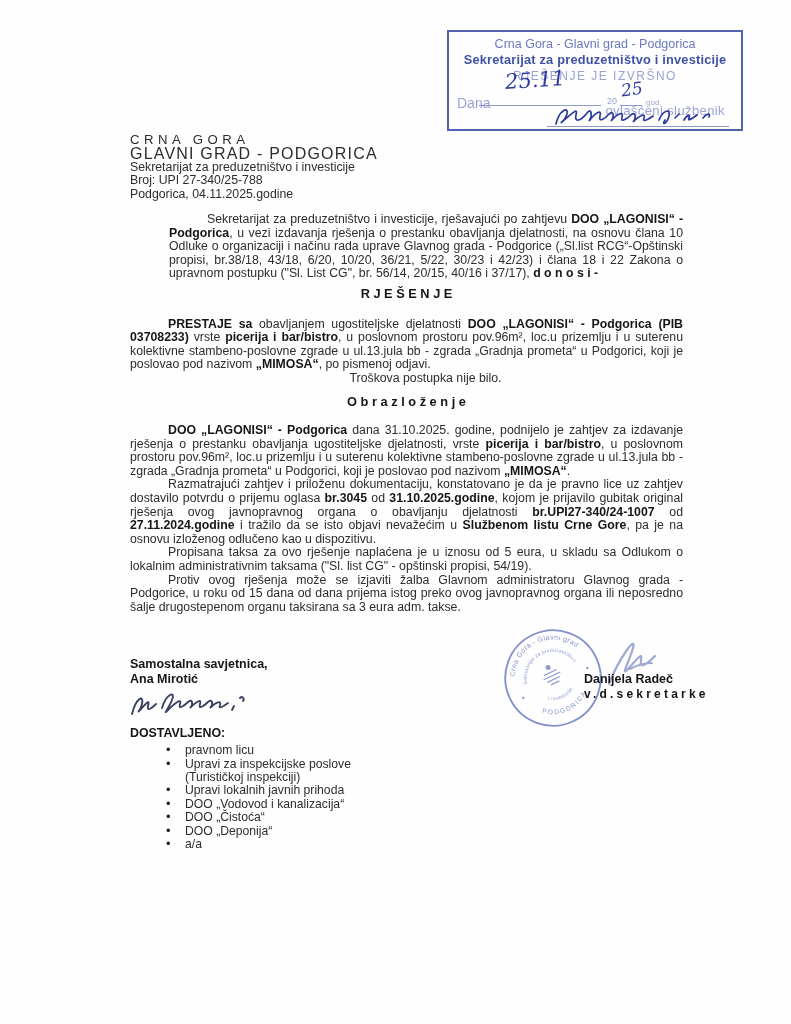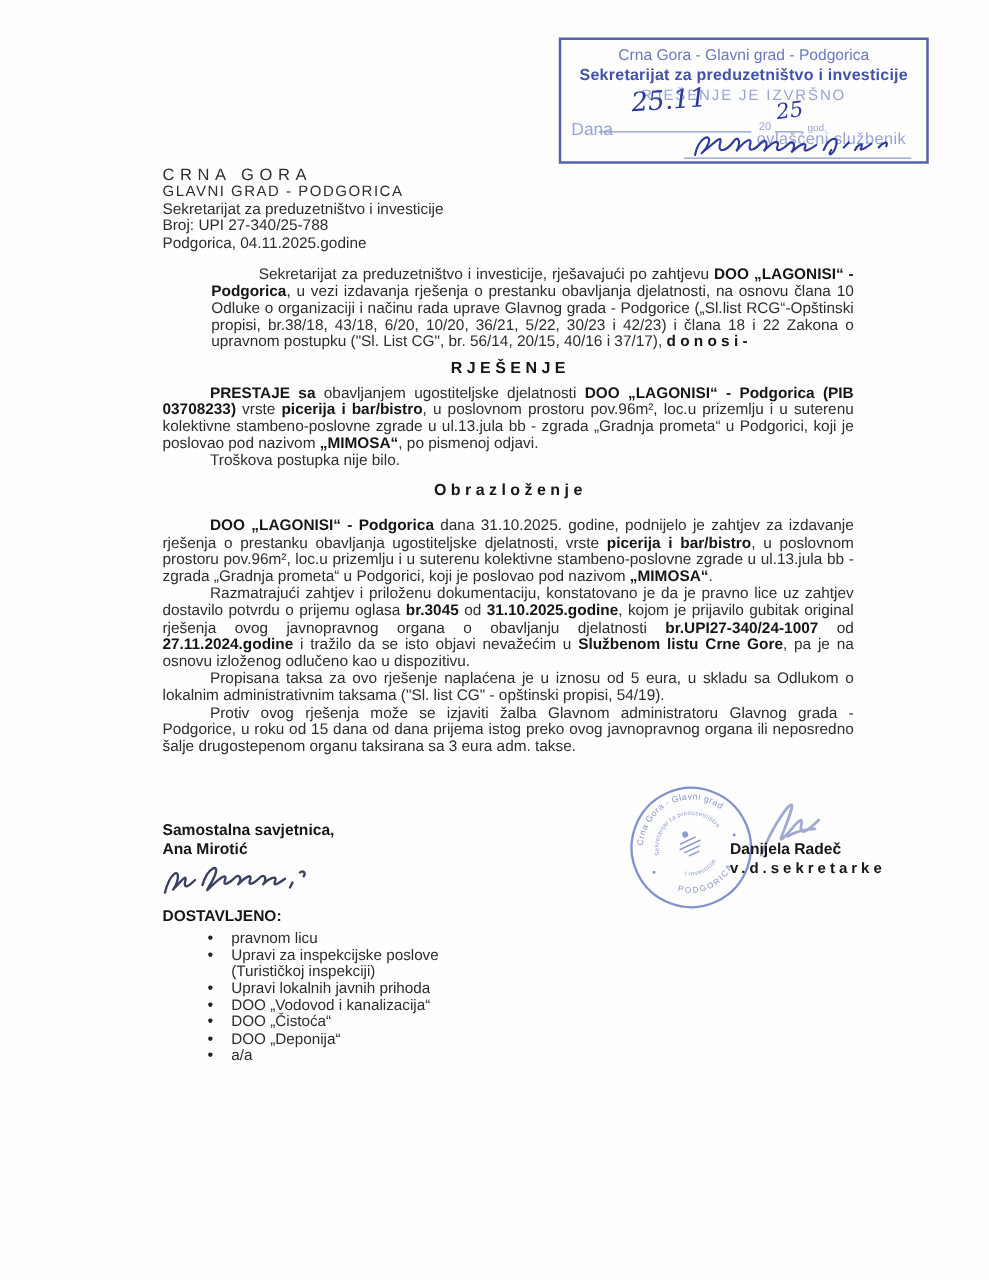--- a/index.html
+++ b/index.html
@@ -31,27 +31,27 @@
   }
   .es-year-suffix{position:absolute;left:197px;top:66px;font-size:8px;color:#9aa4d4;}
   .es-officer{position:absolute;right:16px;top:71px;font-size:13px;color:#9aa4d4;letter-spacing:.4px;}
   .es-sig{position:absolute;left:102px;top:72px;}
   .es-sig-line{position:absolute;left:98px;bottom:2px;width:182px;border-bottom:1px solid #8d98ce;}
 
   
   .content{position:absolute;left:130px;top:133px;width:553px;font-size:12.3px;line-height:13.6px;}
   .letterhead{line-height:13.8px;}
   .lh-country{font-size:13.2px;letter-spacing:4.5px;}
-  .lh-city{font-size:12px;letter-spacing:1.2px;}
+  .lh-city{font-size:16px;letter-spacing:1.2px;}
   .par{margin:0;text-align:justify;text-indent:38px;}
   .par.first{margin-top:11px;margin-left:39px;}
-  .costs{text-align:left;}
+  .costs{text-align:center;}
   .doc-title{
     text-align:center;font-weight:bold;color:#161616;font-size:12.8px;
-    margin:6px 0 7px;
+    margin:6px 0 17px;
   }
   .doc-title.obr{margin:9px 0 16px;}
 
   
   .sign-left{position:absolute;left:130px;top:657px;font-size:12.5px;line-height:15px;}
   .ana-sig{position:absolute;left:128px;top:686px;}
   .round-stamp{position:absolute;left:503px;top:628px;width:100px;height:100px;opacity:.85;filter:blur(.3px);}
   .dr-sig{position:absolute;left:597px;top:628px;opacity:.9;}
   .sign-right{position:absolute;left:584px;top:672px;font-size:12.5px;line-height:15px;z-index:3;}
   .sr-role{font-weight:bold;color:#161616;letter-spacing:3.2px;font-size:12px;}

